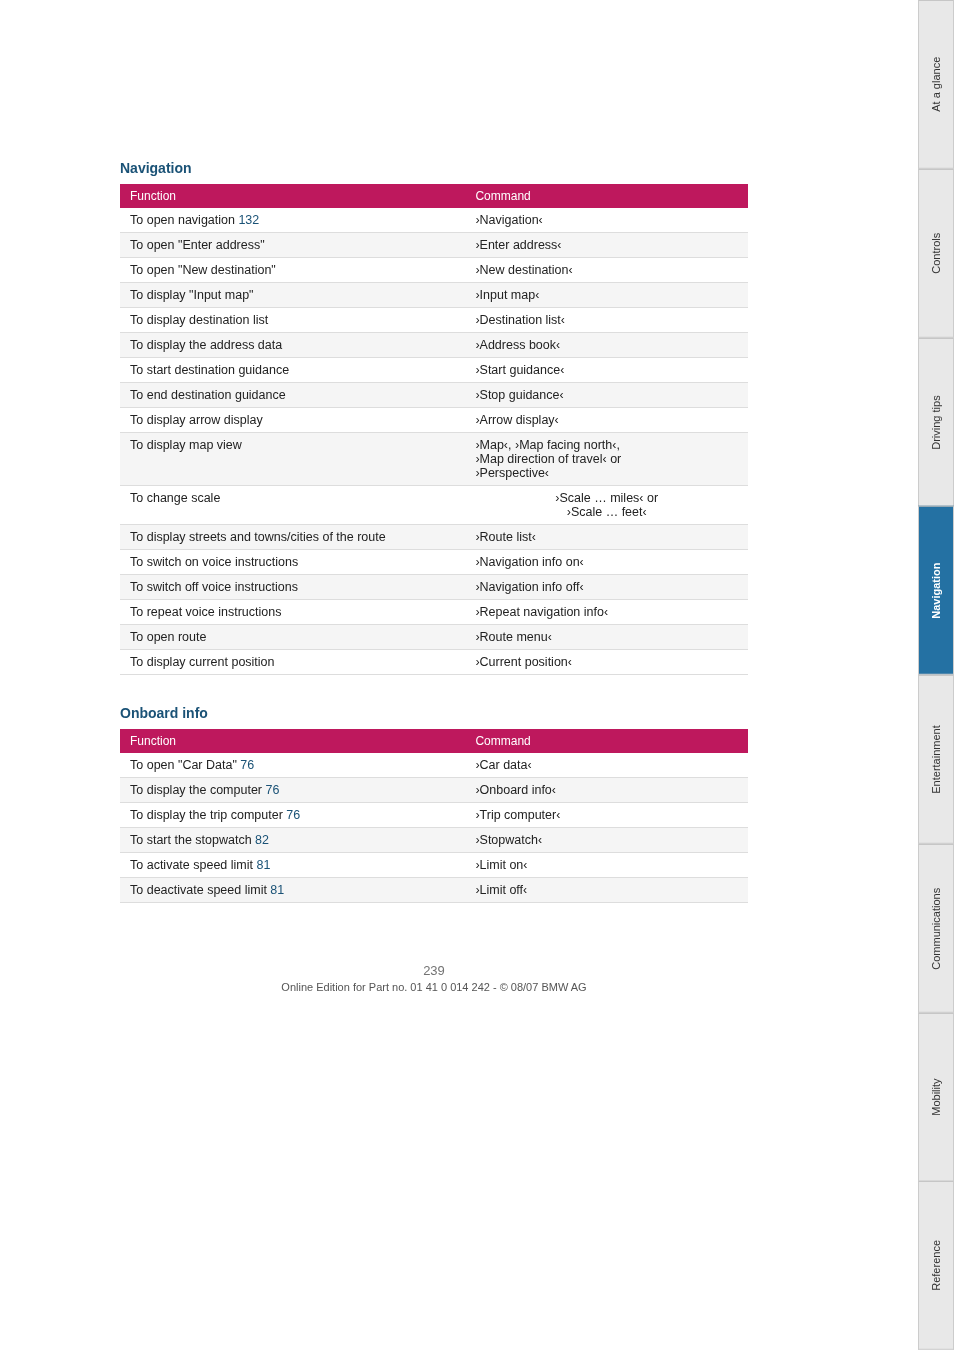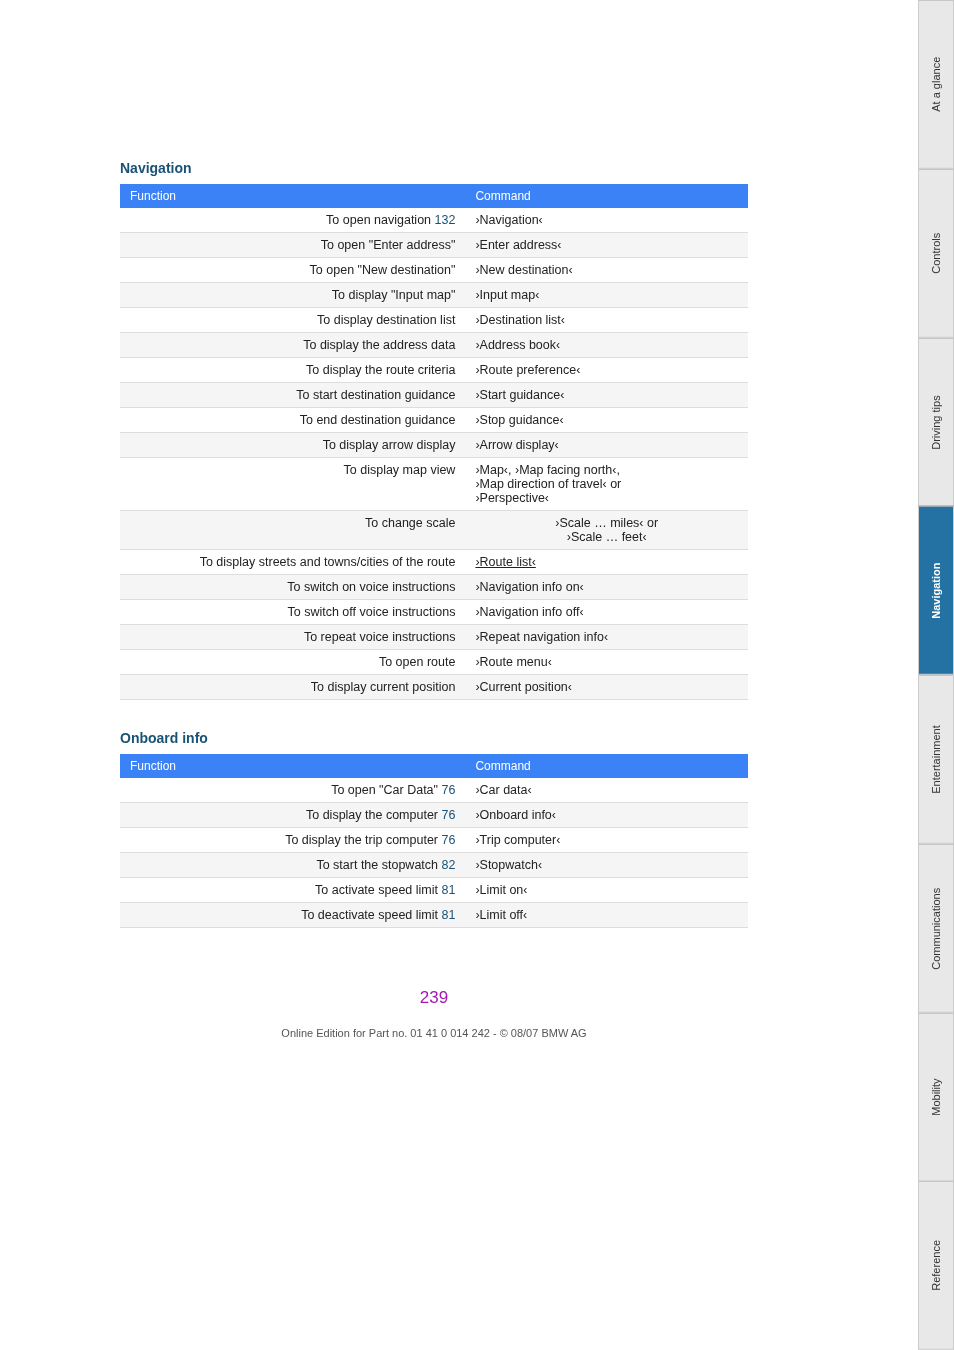--- a/index.html
+++ b/index.html
@@ -73,21 +73,21 @@
 
     
     .data-table {
       width: 100%;
       border-collapse: collapse;
       margin-bottom: 30px;
       font-size: 12.5px;
     }
 
     .data-table thead tr {
-      background: #3b82f6;
+      background: #be185d;
       color: #fff;
     }
 
     .data-table thead th {
       padding: 5px 10px;
       text-align: left;
       font-weight: normal;
       font-size: 12px;
     }
 
@@ -103,45 +103,44 @@
       background: #fff;
     }
 
     .data-table tbody td {
       padding: 5px 10px;
       vertical-align: top;
     }
 
     .data-table tbody td:first-child {
       width: 55%;
-      text-align: right;
     }
 
     .data-table tbody td:last-child {
       width: 45%;
     }
 
     .page-link {
       color: #1a5276;
       text-decoration: none;
     }
 
     .footer-section {
       text-align: center;
       margin-top: 60px;
       font-size: 11px;
       color: #555;
       padding-bottom: 30px;
     }
 
     .page-number {
-      font-size: 17px;
-      color: #a21caf;
+      font-size: 13px;
+      color: #737373;
       display: block;
-      margin-bottom: 19px;
+      margin-bottom: 3px;
     }
   </style>
 </head>
 <body>
 
 <div class="page-container">
   <div class="main-content">
 
     <div>
       <h2 class="section-heading">Navigation</h2>
@@ -171,24 +170,20 @@
             </tr>
             <tr>
               <td>To display destination list</td>
               <td style="white-space: pre-line;">›Destination list‹</td>
             </tr>
             <tr>
               <td>To display the address data</td>
               <td style="white-space: pre-line;">›Address book‹</td>
             </tr>
             <tr>
-              <td>To display the route criteria</td>
-              <td style="white-space: pre-line;">›Route preference‹</td>
-            </tr>
-            <tr>
               <td>To start destination guidance</td>
               <td style="white-space: pre-line;">›Start guidance‹</td>
             </tr>
             <tr>
               <td>To end destination guidance</td>
               <td style="white-space: pre-line;">›Stop guidance‹</td>
             </tr>
             <tr>
               <td>To display arrow display</td>
               <td style="white-space: pre-line;">›Arrow display‹</td>
@@ -199,21 +194,21 @@
 ›Map direction of travel‹ or
 ›Perspective‹</td>
             </tr>
             <tr>
               <td>To change scale</td>
               <td style="white-space: pre-line; text-align: center;">›Scale … miles‹ or
 ›Scale … feet‹</td>
             </tr>
             <tr>
               <td>To display streets and towns/cities of the route</td>
-              <td style="white-space: pre-line; text-decoration: underline;">›Route list‹</td>
+              <td style="white-space: pre-line;">›Route list‹</td>
             </tr>
             <tr>
               <td>To switch on voice instructions</td>
               <td style="white-space: pre-line;">›Navigation info on‹</td>
             </tr>
             <tr>
               <td>To switch off voice instructions</td>
               <td style="white-space: pre-line;">›Navigation info off‹</td>
             </tr>
             <tr>

